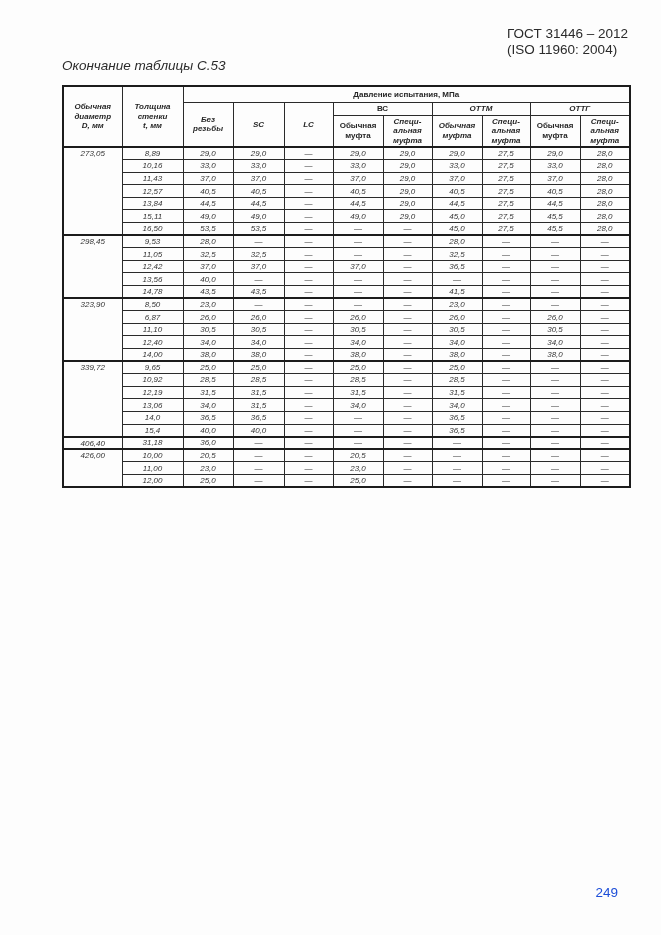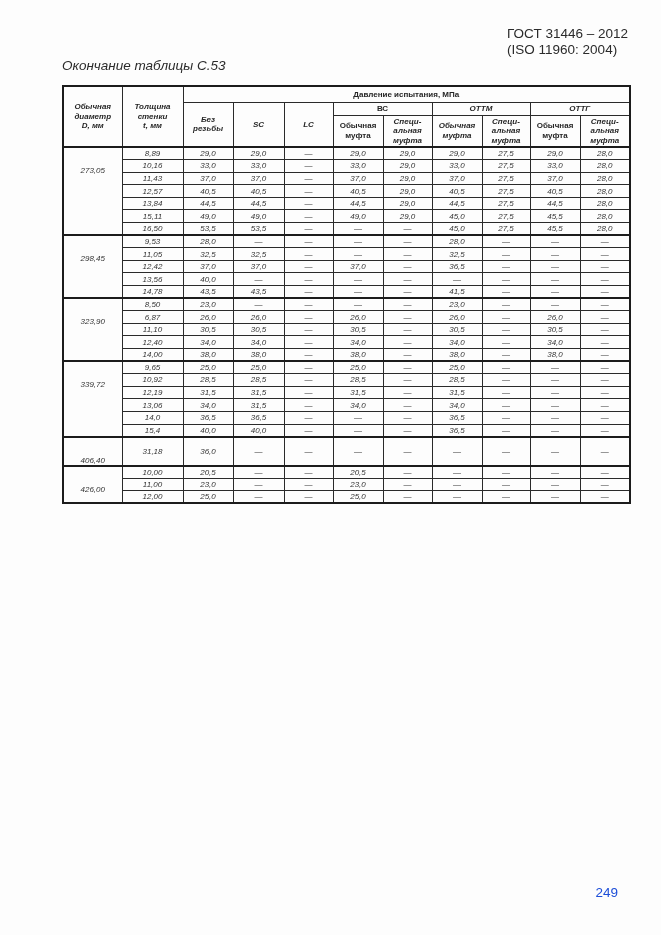--- a/index.html
+++ b/index.html
@@ -45,21 +45,21 @@
   .it { font-style:italic; }
   tbody td {
     font-style:italic;
     height:12.6px;
     line-height:9px;
     color:#333;
   }
   tbody tr.group-start td { border-top:2px solid #1c1c1c; }
   td.diam {
     vertical-align:top;
-    padding-top:18px;
+    padding-top:1px;
   }
   .pagenum {
     position:absolute; top:885px; right:43px;
     font-size:13.5px; color:#1d4ed8;
   }
 </style>
 </head>
 <body>
 
 <div class="doc-header">

